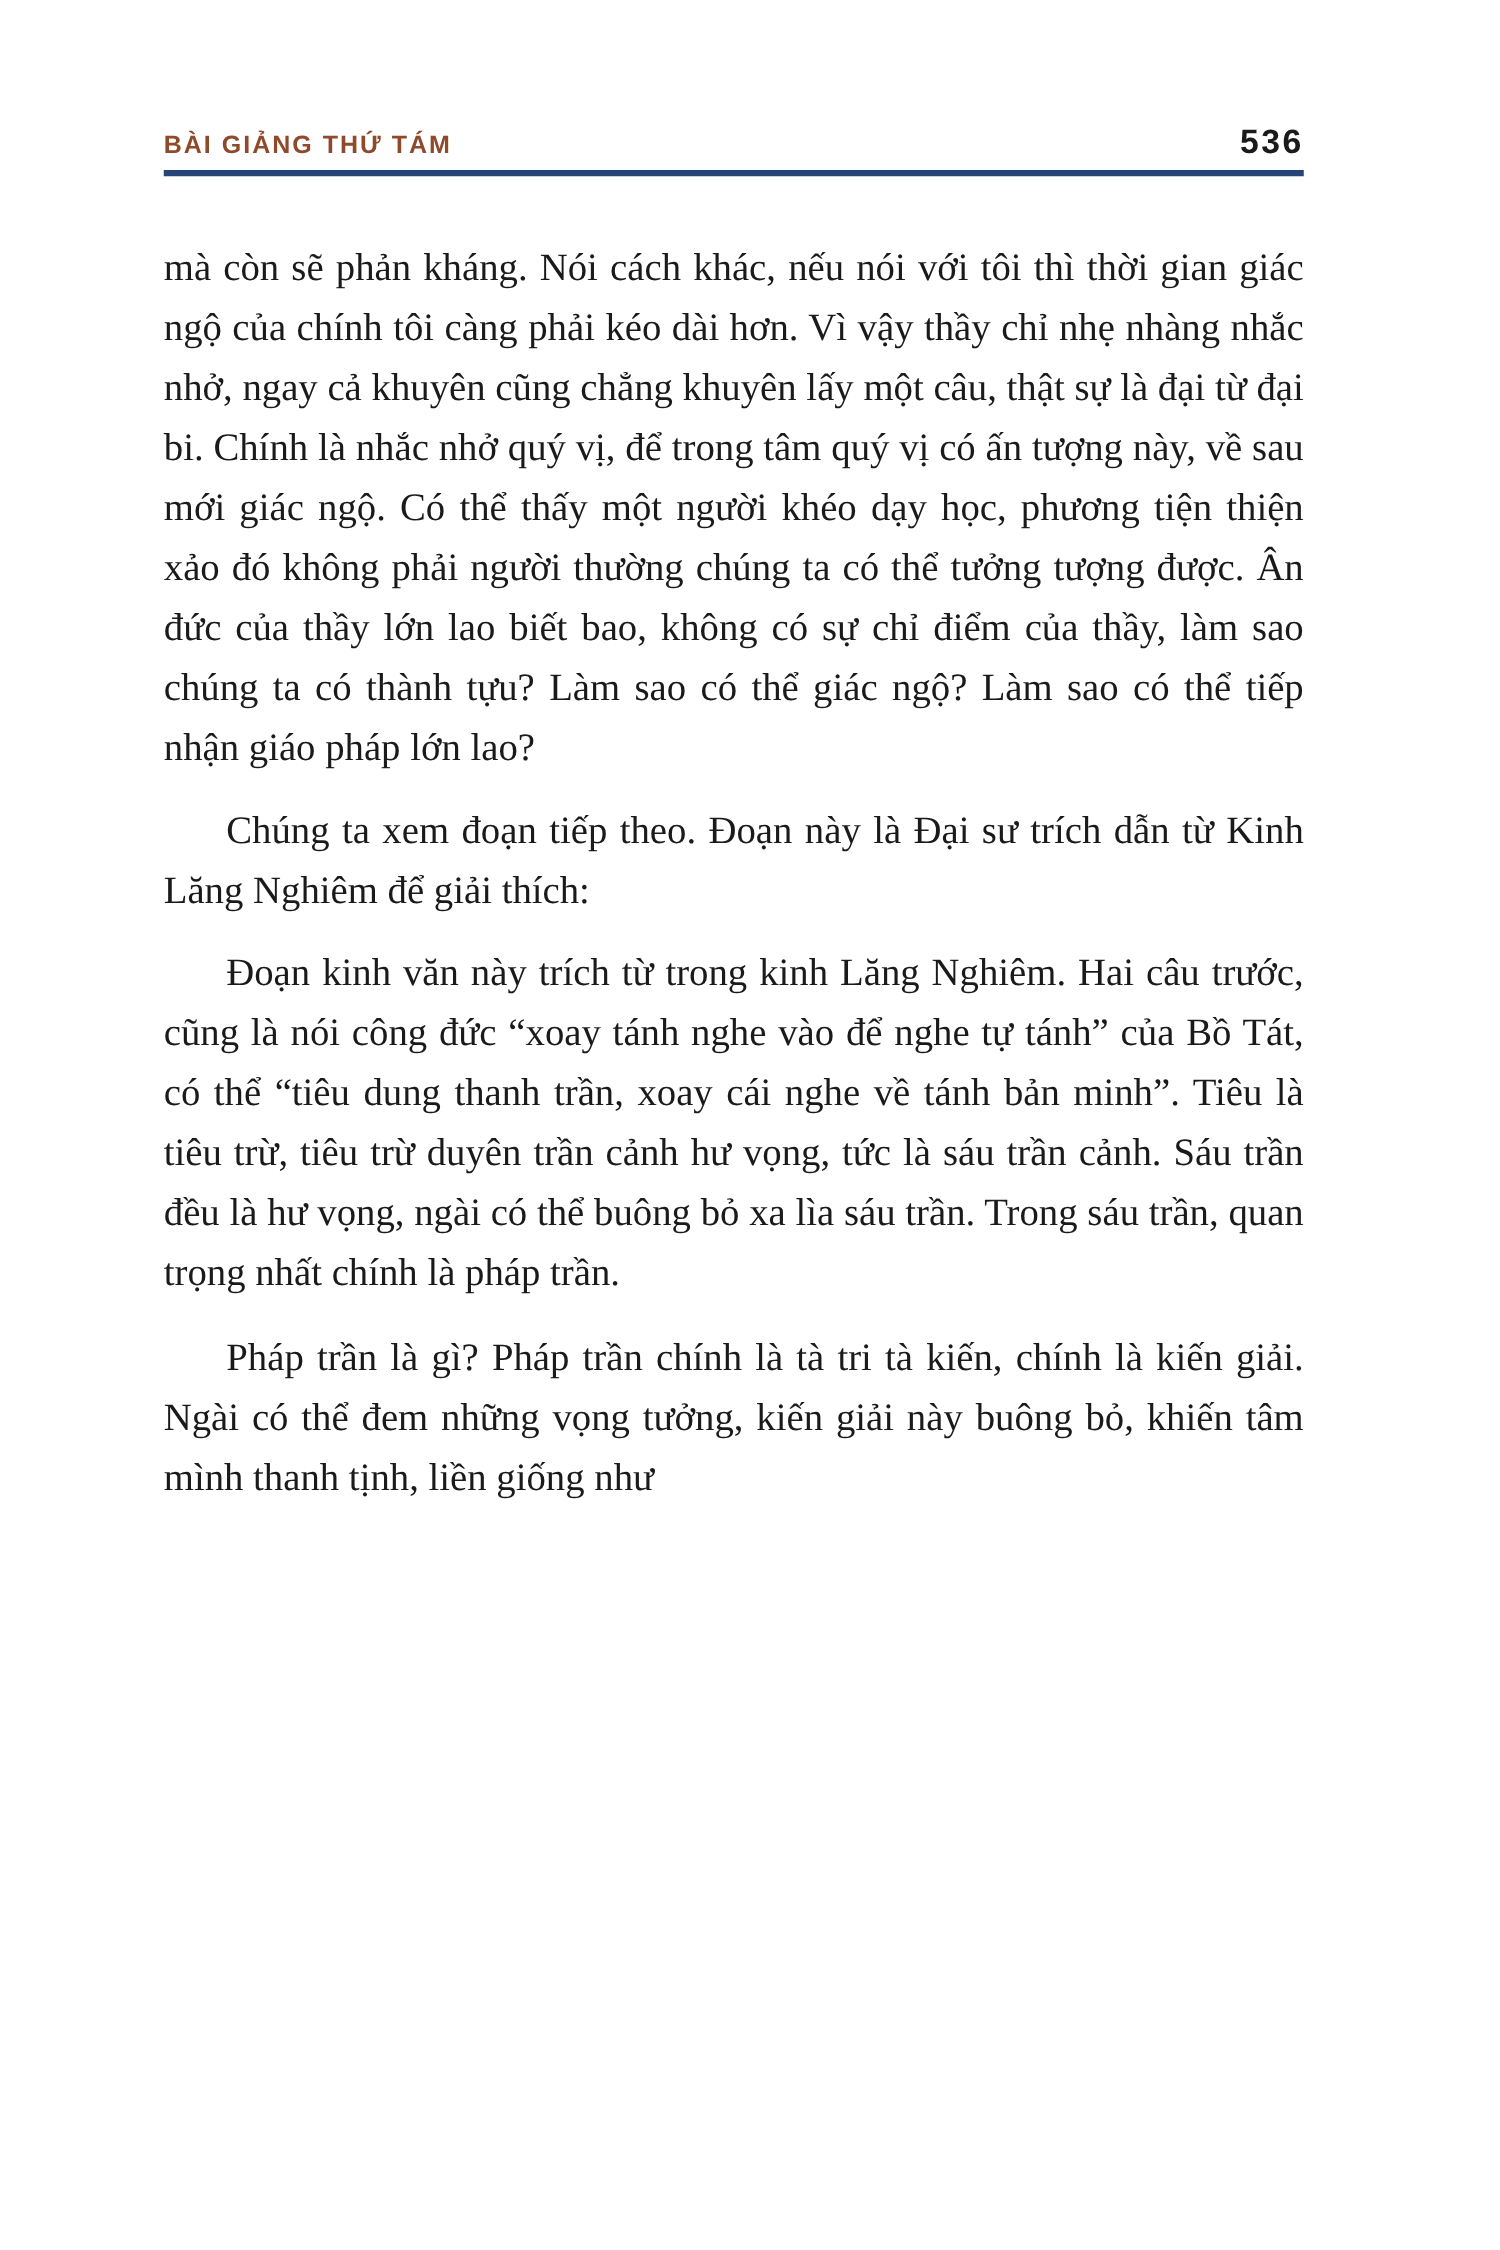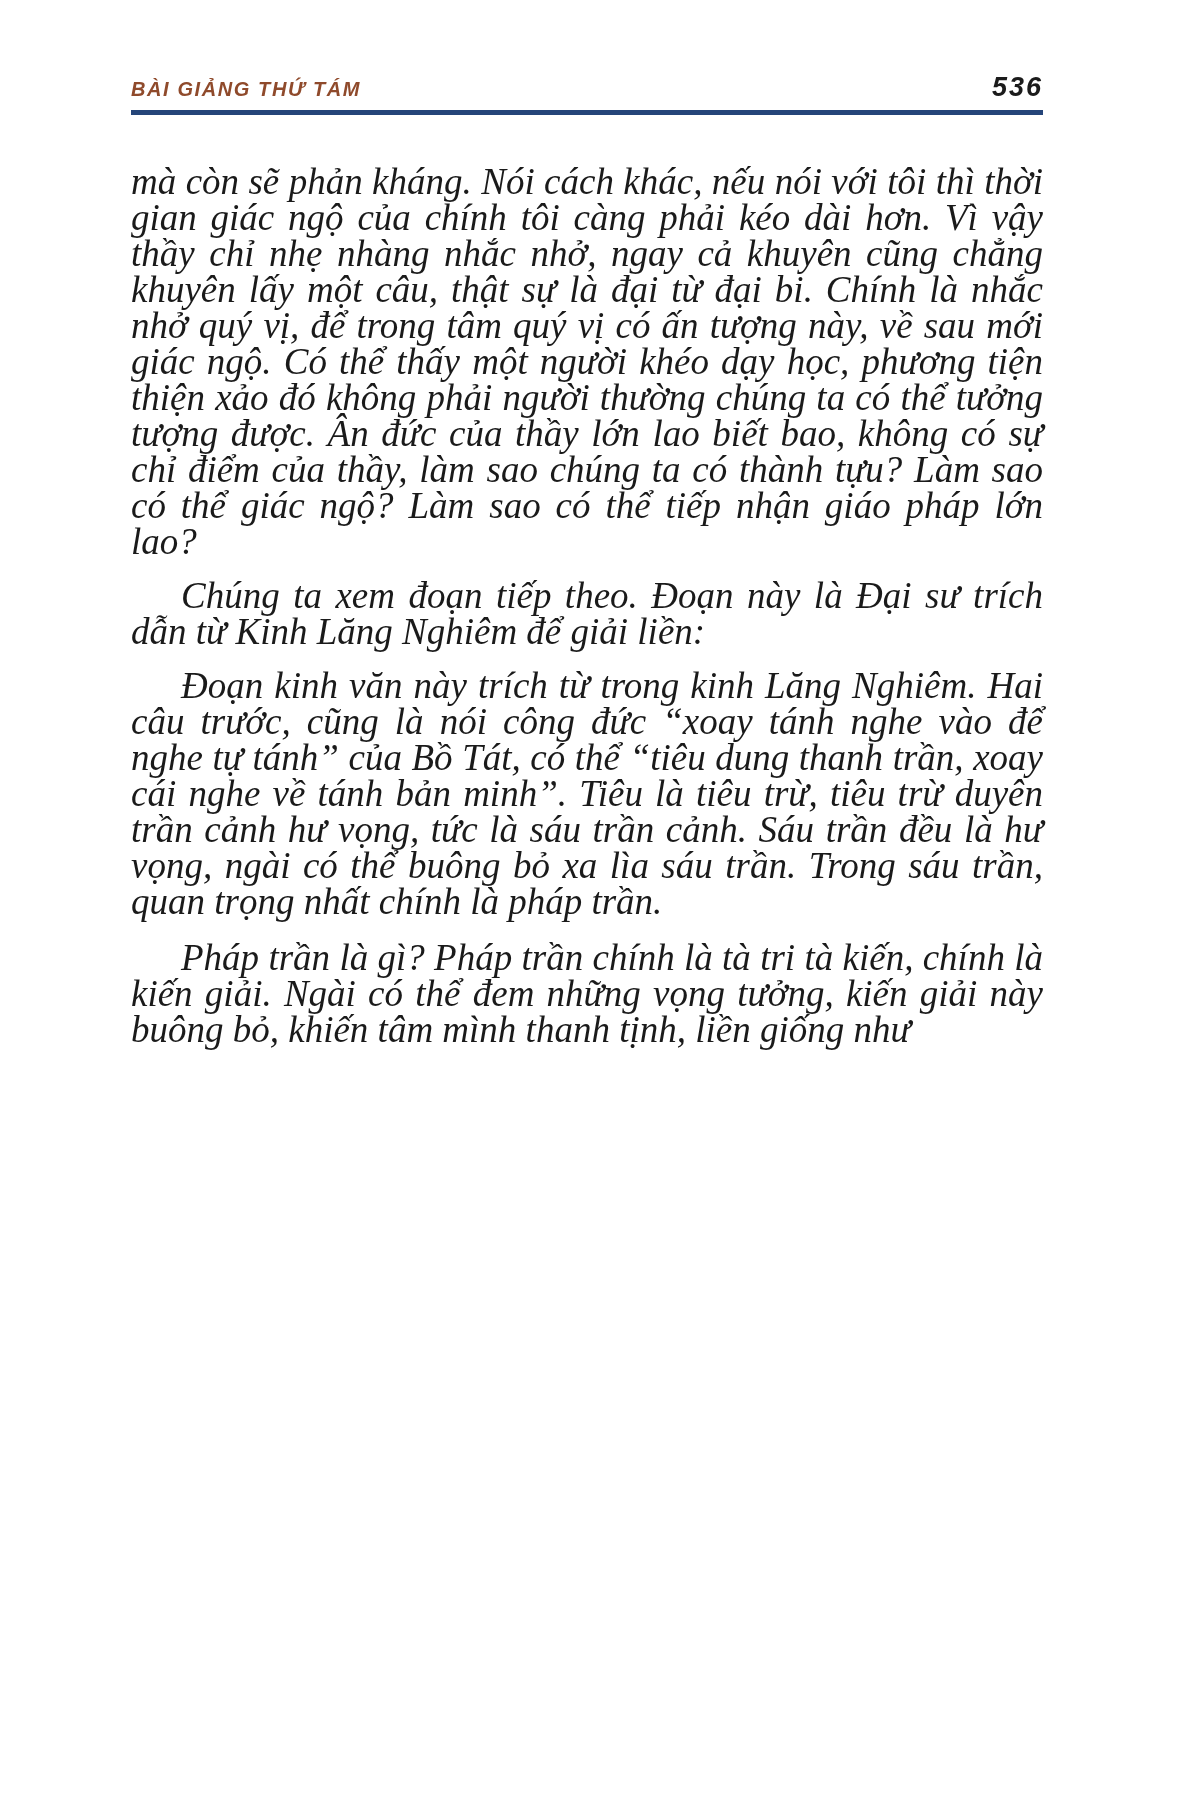--- a/index.html
+++ b/index.html
@@ -14,23 +14,22 @@
     width: 1200px;
     height: 1800px;
     background: var(--background);
     overflow: hidden;
     font-family: "Liberation Serif", serif;
   }
   .page {
     position: relative;
     width: 1200px;
     height: 1477px;
-    padding: 72px 157px 0 131px; 
+    padding: 98px 157px 0 131px; 
     background: var(--background);
-    font-style: italic;
   }
   .page-header {
     display: flex;
     justify-content: space-between;
     align-items: baseline;
   }
   .running-title {
     font-family: "Liberation Sans", sans-serif;
     font-weight: bold;
     font-size: 20px;
@@ -45,37 +44,37 @@
     color: var(--page-number);
   }
   .header-rule {
     margin-top: 7px;
     height: 5px;
     background: var(--rule);
   }
   .page-body {
     margin-top: 49px;
     color: var(--body-text);
-    font-size: 37px;
-    line-height: 36px;
+    font-size: 31px;
+    line-height: 48px;
     text-align: justify;
     text-justify: inter-word;
   }
   .para { margin-bottom: 18px; }
   .para.indent { text-indent: 50px; }
   .para:last-child { margin-bottom: 0; margin-top: 20px; }
 </style>
 </head>
 <body>
 
 <div class="page">
   <header class="page-header">
     <span class="running-title">BÀI GIẢNG THỨ TÁM</span>
     <span class="page-number">536</span>
   </header>
   <div class="header-rule"></div>
   <main class="page-body" id="page-body">
       <p class="para">mà còn sẽ phản kháng. Nói cách khác, nếu nói với tôi thì thời gian giác ngộ của chính tôi càng phải kéo dài hơn. Vì vậy thầy chỉ nhẹ nhàng nhắc nhở, ngay cả khuyên cũng chẳng khuyên lấy một câu, thật sự là đại từ đại bi. Chính là nhắc nhở quý vị, để trong tâm quý vị có ấn tượng này, về sau mới giác ngộ. Có thể thấy một người khéo dạy học, phương tiện thiện xảo đó không phải người thường chúng ta có thể tưởng tượng được. Ân đức của thầy lớn lao biết bao, không có sự chỉ điểm của thầy, làm sao chúng ta có thành tựu? Làm sao có thể giác ngộ? Làm sao có thể tiếp nhận giáo pháp lớn lao?</p>
-      <p class="para indent">Chúng ta xem đoạn tiếp theo. Đoạn này là Đại sư trích dẫn từ Kinh Lăng Nghiêm để giải liền:</p>
+      <p class="para indent">Chúng ta xem đoạn tiếp theo. Đoạn này là Đại sư trích dẫn từ Kinh Lăng Nghiêm để giải thích:</p>
       <p class="para indent">Đoạn kinh văn này trích từ trong kinh Lăng Nghiêm. Hai câu trước, cũng là nói công đức “xoay tánh nghe vào để nghe tự tánh” của Bồ Tát, có thể “tiêu dung thanh trần, xoay cái nghe về tánh bản minh”. Tiêu là tiêu trừ, tiêu trừ duyên trần cảnh hư vọng, tức là sáu trần cảnh. Sáu trần đều là hư vọng, ngài có thể buông bỏ xa lìa sáu trần. Trong sáu trần, quan trọng nhất chính là pháp trần.</p>
       <p class="para indent">Pháp trần là gì? Pháp trần chính là tà tri tà kiến, chính là kiến giải. Ngài có thể đem những vọng tưởng, kiến giải này buông bỏ, khiến tâm mình thanh tịnh, liền giống như</p>
     </main>
 </div>
 
 </body></html>

